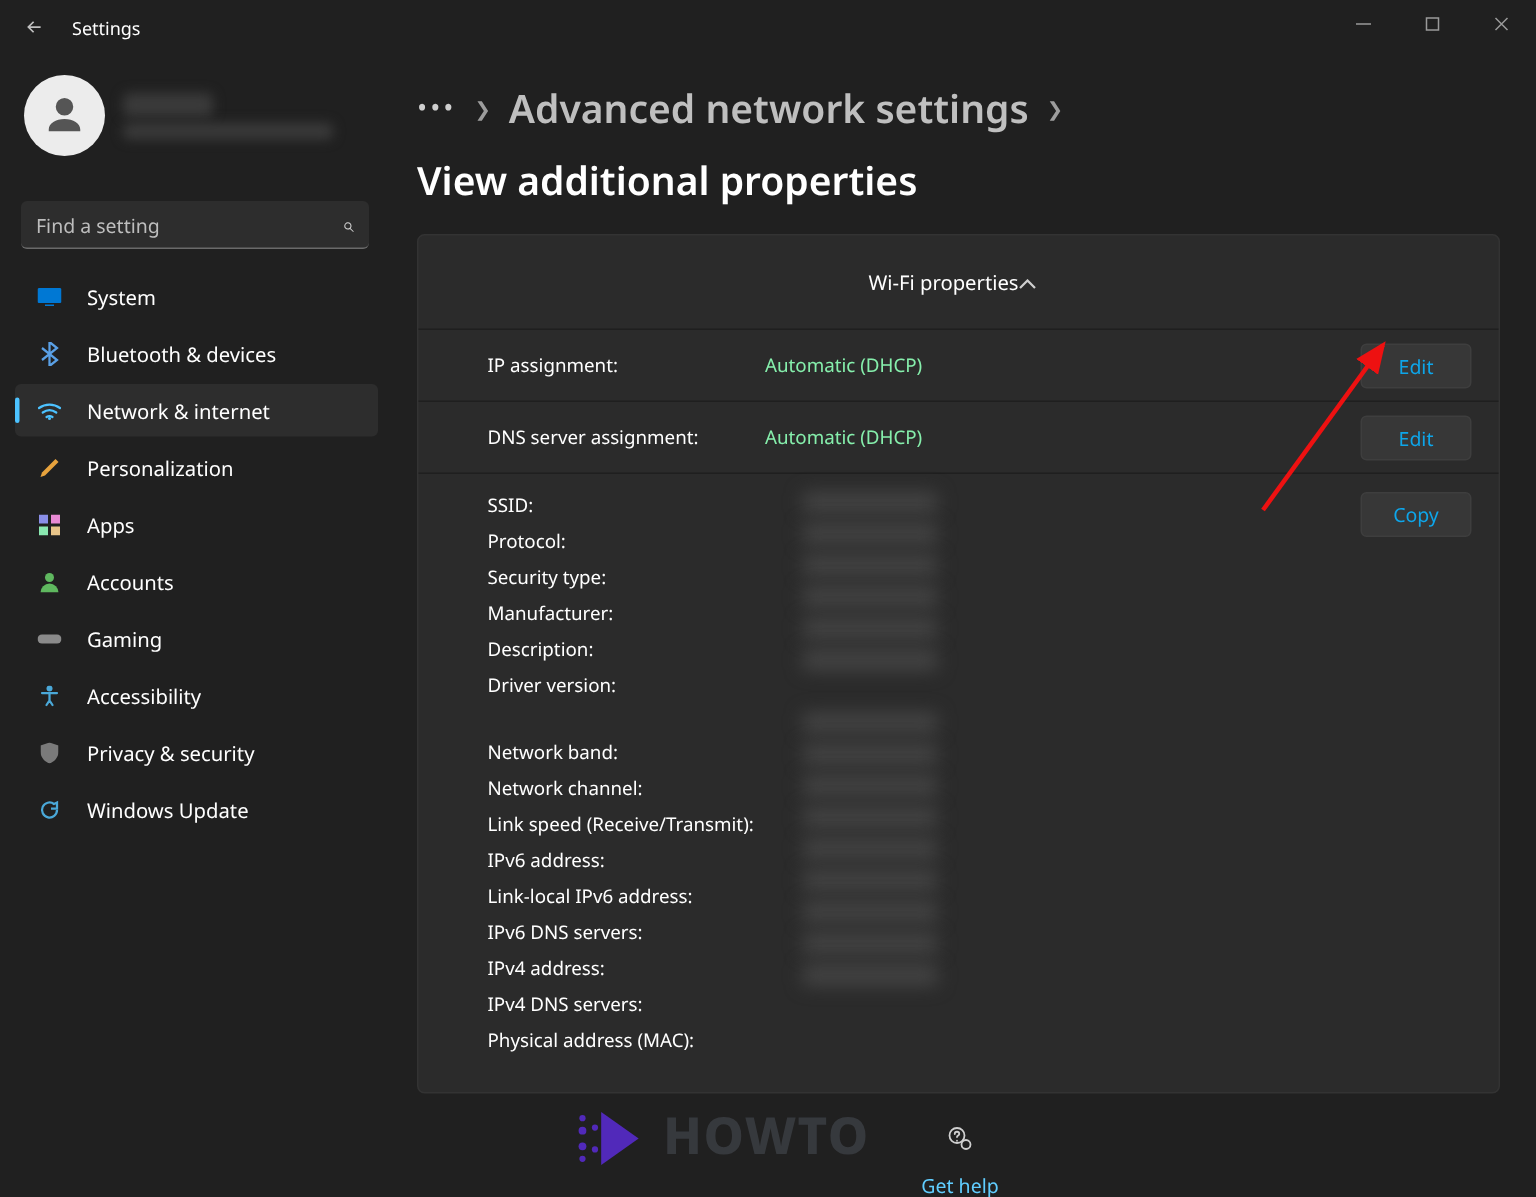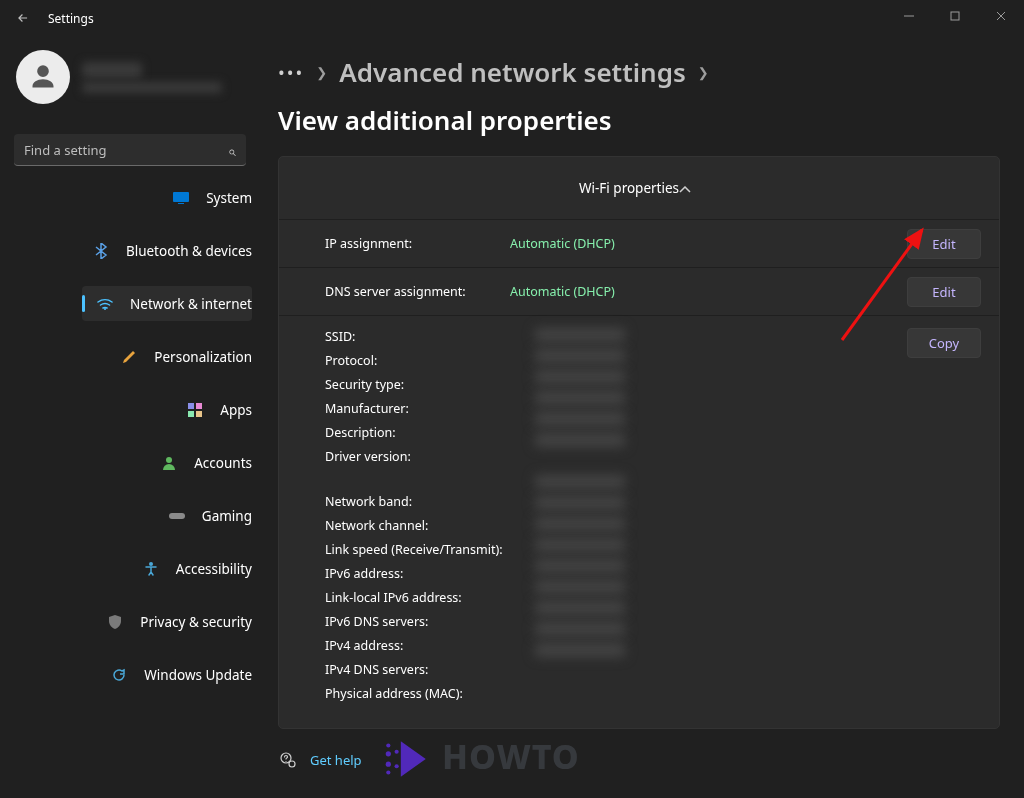--- a/index.html
+++ b/index.html
@@ -26,21 +26,21 @@
   .profile-text { display:flex; flex-direction:column; gap:4px; }
   .blur-line { background: #3a3a3a; filter: blur(4px); border-radius:4px; }
   .search { position: relative; margin: 12px 6px 14px 4px; }
   .search input {
     width: 100%; height: 32px; background: #2d2d2d; border: none; border-bottom: 1px solid #6a6a6a;
     border-radius: 4px; padding: 0 34px 0 10px; color: #cfcfcf; font-size: 13px; outline: none;
   }
   .search input::placeholder { color: #bdbdbd; }
   .search .sicon { position: absolute; right: 10px; top: 50%; transform: translateY(-50%) scaleX(-1); color: #cfcfcf; font-size: 14px; }
 
-  .nav { display: flex; flex-direction: column; gap: 18px; margin-top:6px;align-items:flex-end;}
+  .nav { display: flex; flex-direction: column; gap: 3px; margin-top:6px;}
   .nav-item { display: flex; align-items: center; height: 35px; padding-left: 14px; border-radius: 4px; cursor: pointer; font-size: 13.5px; color: #ffffff; position: relative; }
   .nav-item .nicon { width: 18px; height: 18px; margin-right: 16px; display: inline-flex; align-items: center; justify-content: center; }
   .nav-item.active { background: #2d2d2d; }
   .nav-item.active::before { content:""; position:absolute; left:0; top:9px; bottom:9px; width:3px; border-radius:2px; background:#4cc2ff; }
 
   
   .main { flex: 1; padding: 10px 24px 0 20px; overflow: hidden; }
   .crumbs { display: flex; align-items: center; gap: 12px; margin: 8px 0 18px 0; flex-wrap: wrap; }
   .crumbs .dots { font-size: 18px; color: #cfcfcf; cursor:pointer; letter-spacing:2px;}
   .crumbs .chev { color: #9d9d9d; font-size: 13px; }
@@ -49,30 +49,30 @@
 
   .card { background: #2b2b2b; border: 1px solid #333; border-radius: 5px; }
   .card-header { display: flex; align-items: center; justify-content: center; height: 62px; padding: 0 24px 0 16px; cursor:pointer; }
   .card-header .ttl { font-size: 13.5px; color: #ffffff; }
   .chevup { color: #cfcfcf; }
 
   .row { display: flex; align-items: center; min-height: 48px; padding: 6px 18px 6px 46px; border-top: 1px solid #1f1f1f; }
   .row .lbl { width: 185px; font-size: 12.5px; color: #ffffff; }
   .row .val { flex: 1; font-size: 12.5px; color: #86efac; }
   .row .btn { margin-left: auto; }
-  .btn { background: #373737; color: #c4b5fd; border: 1px solid #3e3e3e; border-radius: 4px; height: 30px; min-width: 74px; padding: 0 18px; font-size: 13px; cursor: pointer; }
+  .btn { background: #373737; color: #0ea5e9; border: 1px solid #3e3e3e; border-radius: 4px; height: 30px; min-width: 74px; padding: 0 18px; font-size: 13px; cursor: pointer; }
 
   .detail-block { border-top: 1px solid #1f1f1f; display:flex; padding: 12px 18px 26px 46px; }
   .detail-labels { display:flex; flex-direction:column; gap:7px; width:210px; }
   .detail-labels div { font-size:12.5px; color:#ffffff; }
   .detail-values { display:flex; flex-direction:column; gap:7px; margin-left:0; }
   .blurred-val { width:90px; height:14px; background:#444; filter:blur(6px); border-radius:3px;}
   .detail-btncol { margin-left:auto; }
 
-  .help { display:flex; align-items:center; gap:14px; margin-top:22px; padding-left:2px; }
+  .help { display:flex; align-items:center; gap:14px; margin-top:22px; padding-left:2px;flex-direction:column; }
   .help .hicon { width:16px; height:16px; color:#cfcfcf; display:inline-flex; align-items:center; justify-content:center;}
   .help a { color:#60cdff; font-size:13px; text-decoration:none; }
 
   
   .arrow { position:absolute; pointer-events:none; }
 
   
   .wm { position:absolute; left:380px; bottom:13px; display:flex; align-items:flex-start; gap:10px; opacity:0.85; }
   .wm-text { font-size:34px; font-weight:800; color:#3b3e43; letter-spacing:1px;}
   .wm-logo { width:52px; height:52px; }

